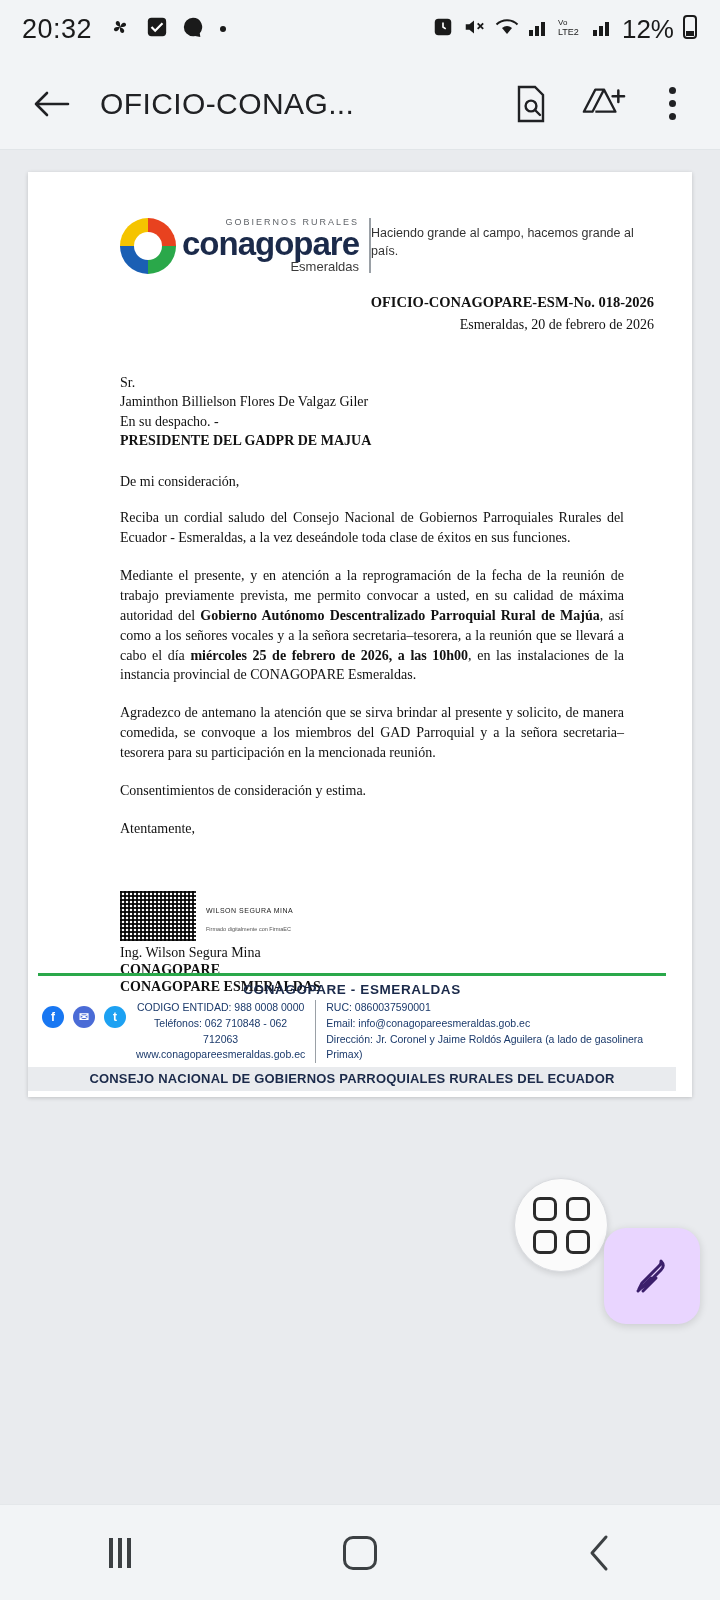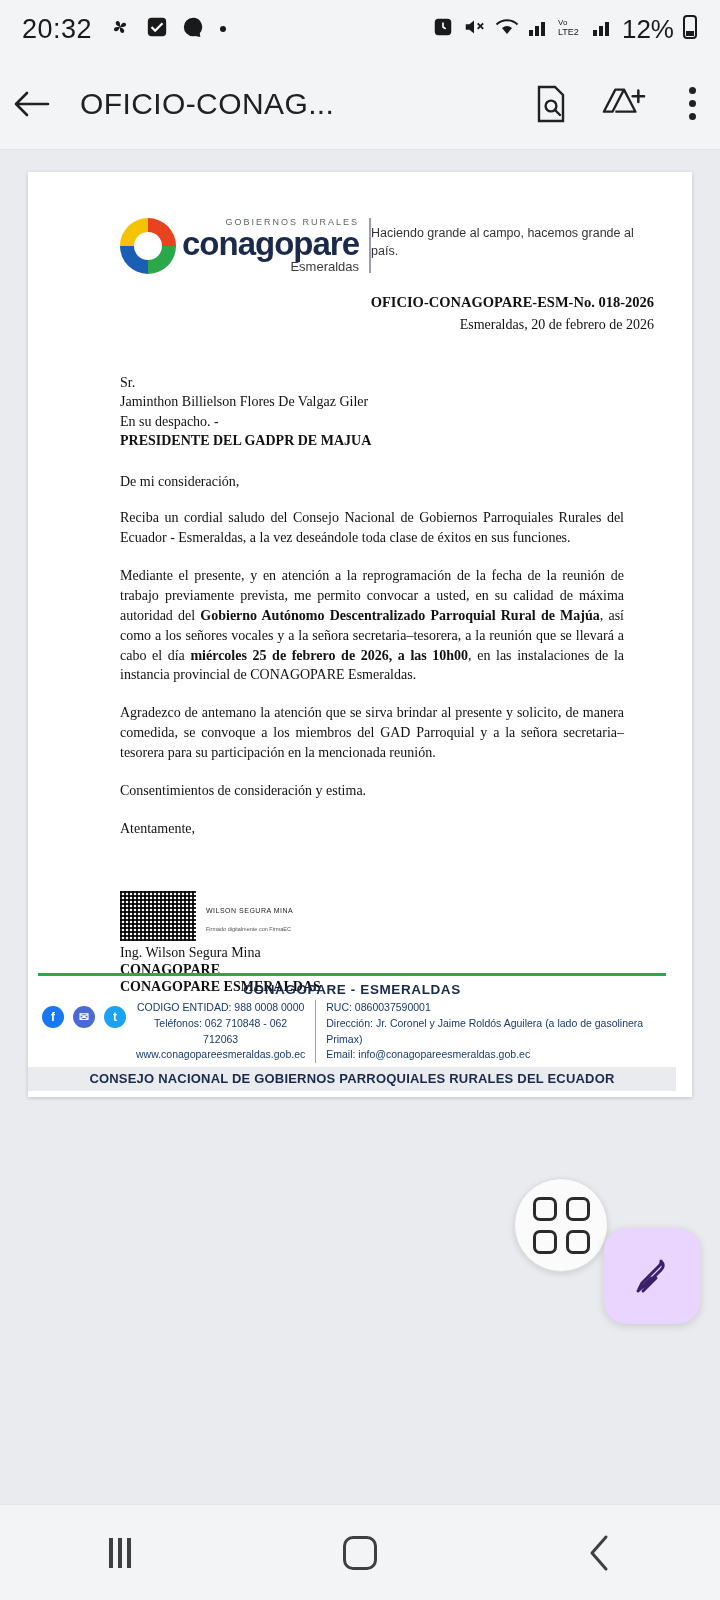--- a/index.html
+++ b/index.html
@@ -34,21 +34,21 @@
     margin-left: auto; display: flex; align-items: center; gap: 8px;
   }
   .battpct { font-size: 26px; }
   .sicon { display: inline-block; }
 
   
   .appbar {
     height: 92px;
     background: #f2f4f6;
     display: flex; align-items: center;
-    padding: 0 8px;
+    padding: 0 28px;
     gap: 26px;
     border-bottom: 1px solid #e1e5e8;
   }
   .appbar-title {
     font-size: 30px; color: #202124; letter-spacing: .4px;
     flex: 1; white-space: nowrap; overflow: hidden;
   }
   .appbar-icon { width: 46px; height: 46px; display: flex; align-items: center; justify-content: center; }
   .kebab { width: 40px; display:flex; flex-direction: column; align-items:center; gap:6px; }
   .kebab i { width: 7px; height: 7px; background: #202124; border-radius: 50%; display:block; }
@@ -332,22 +332,22 @@
             <span class="fs mail">✉</span>
             <span class="fs tw">t</span>
           </div>
           <div class="foot-c center">
             <div>CODIGO ENTIDAD: 988 0008 0000</div>
             <div>Teléfonos:  062 710848  -  062 712063</div>
             <div>www.conagopareesmeraldas.gob.ec</div>
           </div>
           <div class="foot-c">
             <div>RUC:  0860037590001</div>
+            <div>Email:  info@conagopareesmeraldas.gob.ec</div>
             <div>Dirección: Jr. Coronel y Jaime Roldós Aguilera (a lado de gasolinera Primax)</div>
-            <div>Email:  info@conagopareesmeraldas.gob.ec</div>
           </div>
         </div>
         <div class="foot-bar">CONSEJO NACIONAL DE GOBIERNOS PARROQUIALES RURALES DEL ECUADOR</div>
       </div>
     </div>
 
     <div class="fab-grid">
       <span></span>
       <span></span>
       <span></span>

